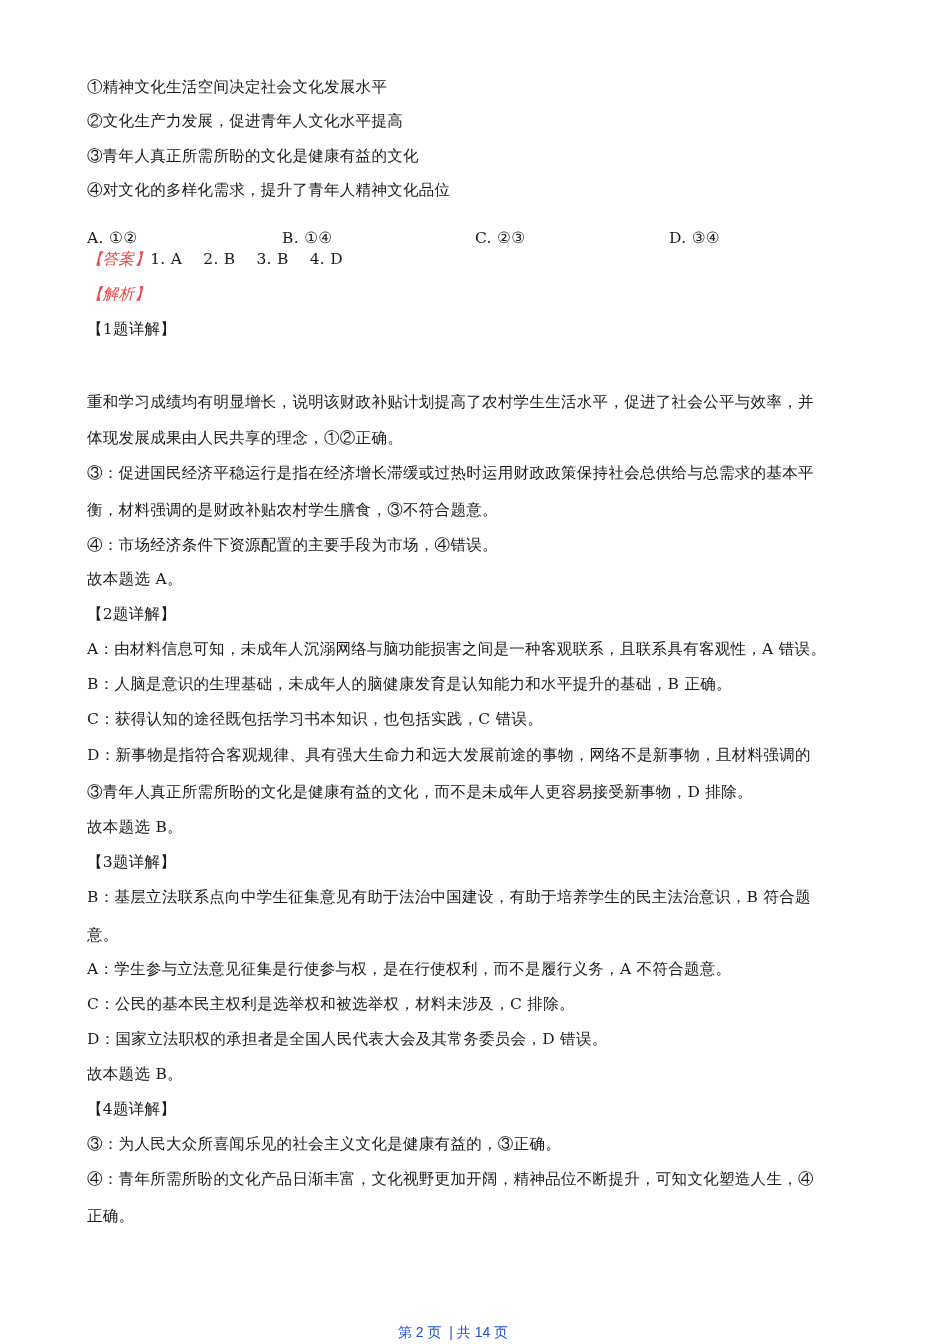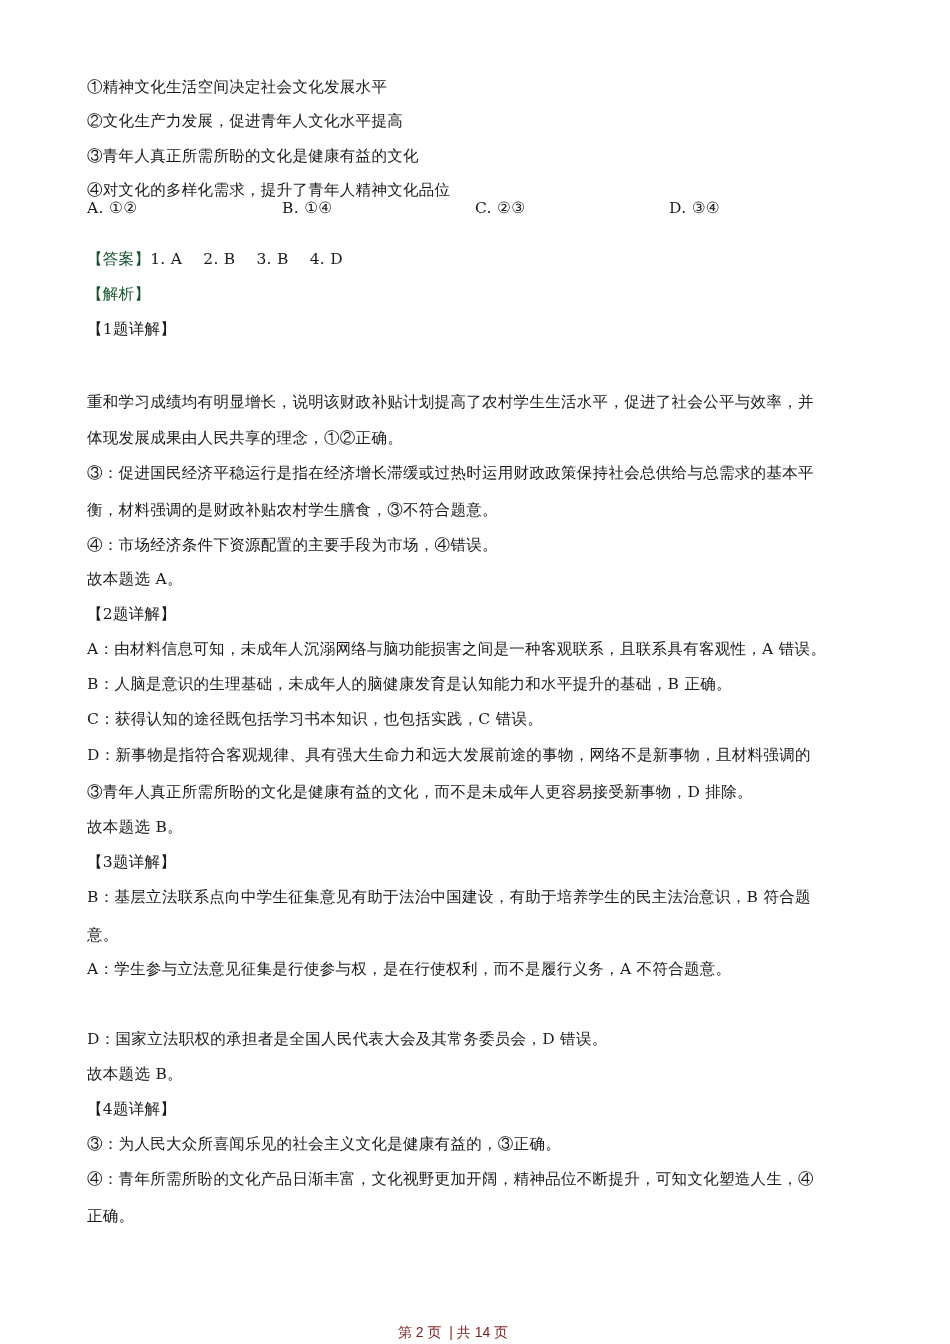--- a/index.html
+++ b/index.html
@@ -8,38 +8,38 @@
       font-family: "DejaVu Serif", "Liberation Serif", serif;
       color: #1a1a1a;
     }
     .page { position: absolute; left: 0; top: 0; width: 950px; height: 1344px; border-radius: 22px; }
     .line {
       position: absolute; left: 87px;
       font-size: 15.5px; line-height: 20px;
       white-space: nowrap; letter-spacing: 0.3px;
     }
     .opt { position: absolute; top: 0; }
-    .label-blue { color: #14532d; }
+    .label-blue { color: #ef4444; font-style: italic; }
     .footer {
       position: absolute; left: 0; width: 906px; top: 1324px;
-      text-align: center; font-size: 14px; color: #7f1d1d;
+      text-align: center; font-size: 14px; color: #1d4ed8;
       font-family: "Liberation Sans", "DejaVu Sans", sans-serif;
     }
   </style>
 </head>
 <body>
 
 <div class="page">
 
   <div class="line" style="top:77px">①精神文化生活空间决定社会文化发展水平</div>
   <div class="line" style="top:111px">②文化生产力发展，促进青年人文化水平提高</div>
   <div class="line" style="top:146px">③青年人真正所需所盼的文化是健康有益的文化</div>
   <div class="line" style="top:180px">④对文化的多样化需求，提升了青年人精神文化品位</div>
 
-  <div class="line" style="top:198px; width:800px; height:20px;text-align:center;">
+  <div class="line" style="top:228px; width:800px; height:20px;text-align:center;">
     <span class="opt" style="left:0px">A. ①②</span>
     <span class="opt" style="left:195px">B. ①④</span>
     <span class="opt" style="left:388px">C. ②③</span>
     <span class="opt" style="left:582px">D. ③④</span>
   </div>
 
   <div class="line" style="top:249px">
     <span class="label-blue">【答案】</span><span style="white-space:pre">1. A    2. B    3. B    4. D</span>
   </div>
 
@@ -58,20 +58,21 @@
   <div class="line" style="top:674px">B：人脑是意识的生理基础，未成年人的脑健康发育是认知能力和水平提升的基础，B 正确。</div>
   <div class="line" style="top:709px">C：获得认知的途径既包括学习书本知识，也包括实践，C 错误。</div>
   <div class="line" style="top:745px">D：新事物是指符合客观规律、具有强大生命力和远大发展前途的事物，网络不是新事物，且材料强调的</div>
   <div class="line" style="top:782px">③青年人真正所需所盼的文化是健康有益的文化，而不是未成年人更容易接受新事物，D 排除。</div>
   <div class="line" style="top:817px">故本题选 B。</div>
 
   <div class="line" style="top:852px">【3题详解】</div>
   <div class="line" style="top:887px">B：基层立法联系点向中学生征集意见有助于法治中国建设，有助于培养学生的民主法治意识，B 符合题</div>
   <div class="line" style="top:925px">意。</div>
   <div class="line" style="top:959px">A：学生参与立法意见征集是行使参与权，是在行使权利，而不是履行义务，A 不符合题意。</div>
+  <div class="line" style="top:994px">C：公民的基本民主权利是选举权和被选举权，材料未涉及，C 排除。</div>
   <div class="line" style="top:1029px">D：国家立法职权的承担者是全国人民代表大会及其常务委员会，D 错误。</div>
   <div class="line" style="top:1064px">故本题选 B。</div>
 
   <div class="line" style="top:1099px">【4题详解】</div>
   <div class="line" style="top:1134px">③：为人民大众所喜闻乐见的社会主义文化是健康有益的，③正确。</div>
   <div class="line" style="top:1169px">④：青年所需所盼的文化产品日渐丰富，文化视野更加开阔，精神品位不断提升，可知文化塑造人生，④</div>
   <div class="line" style="top:1206px">正确。</div>
 
   <div class="footer" style="white-space:pre">第 2 页  | 共 14 页</div>
 </div>

